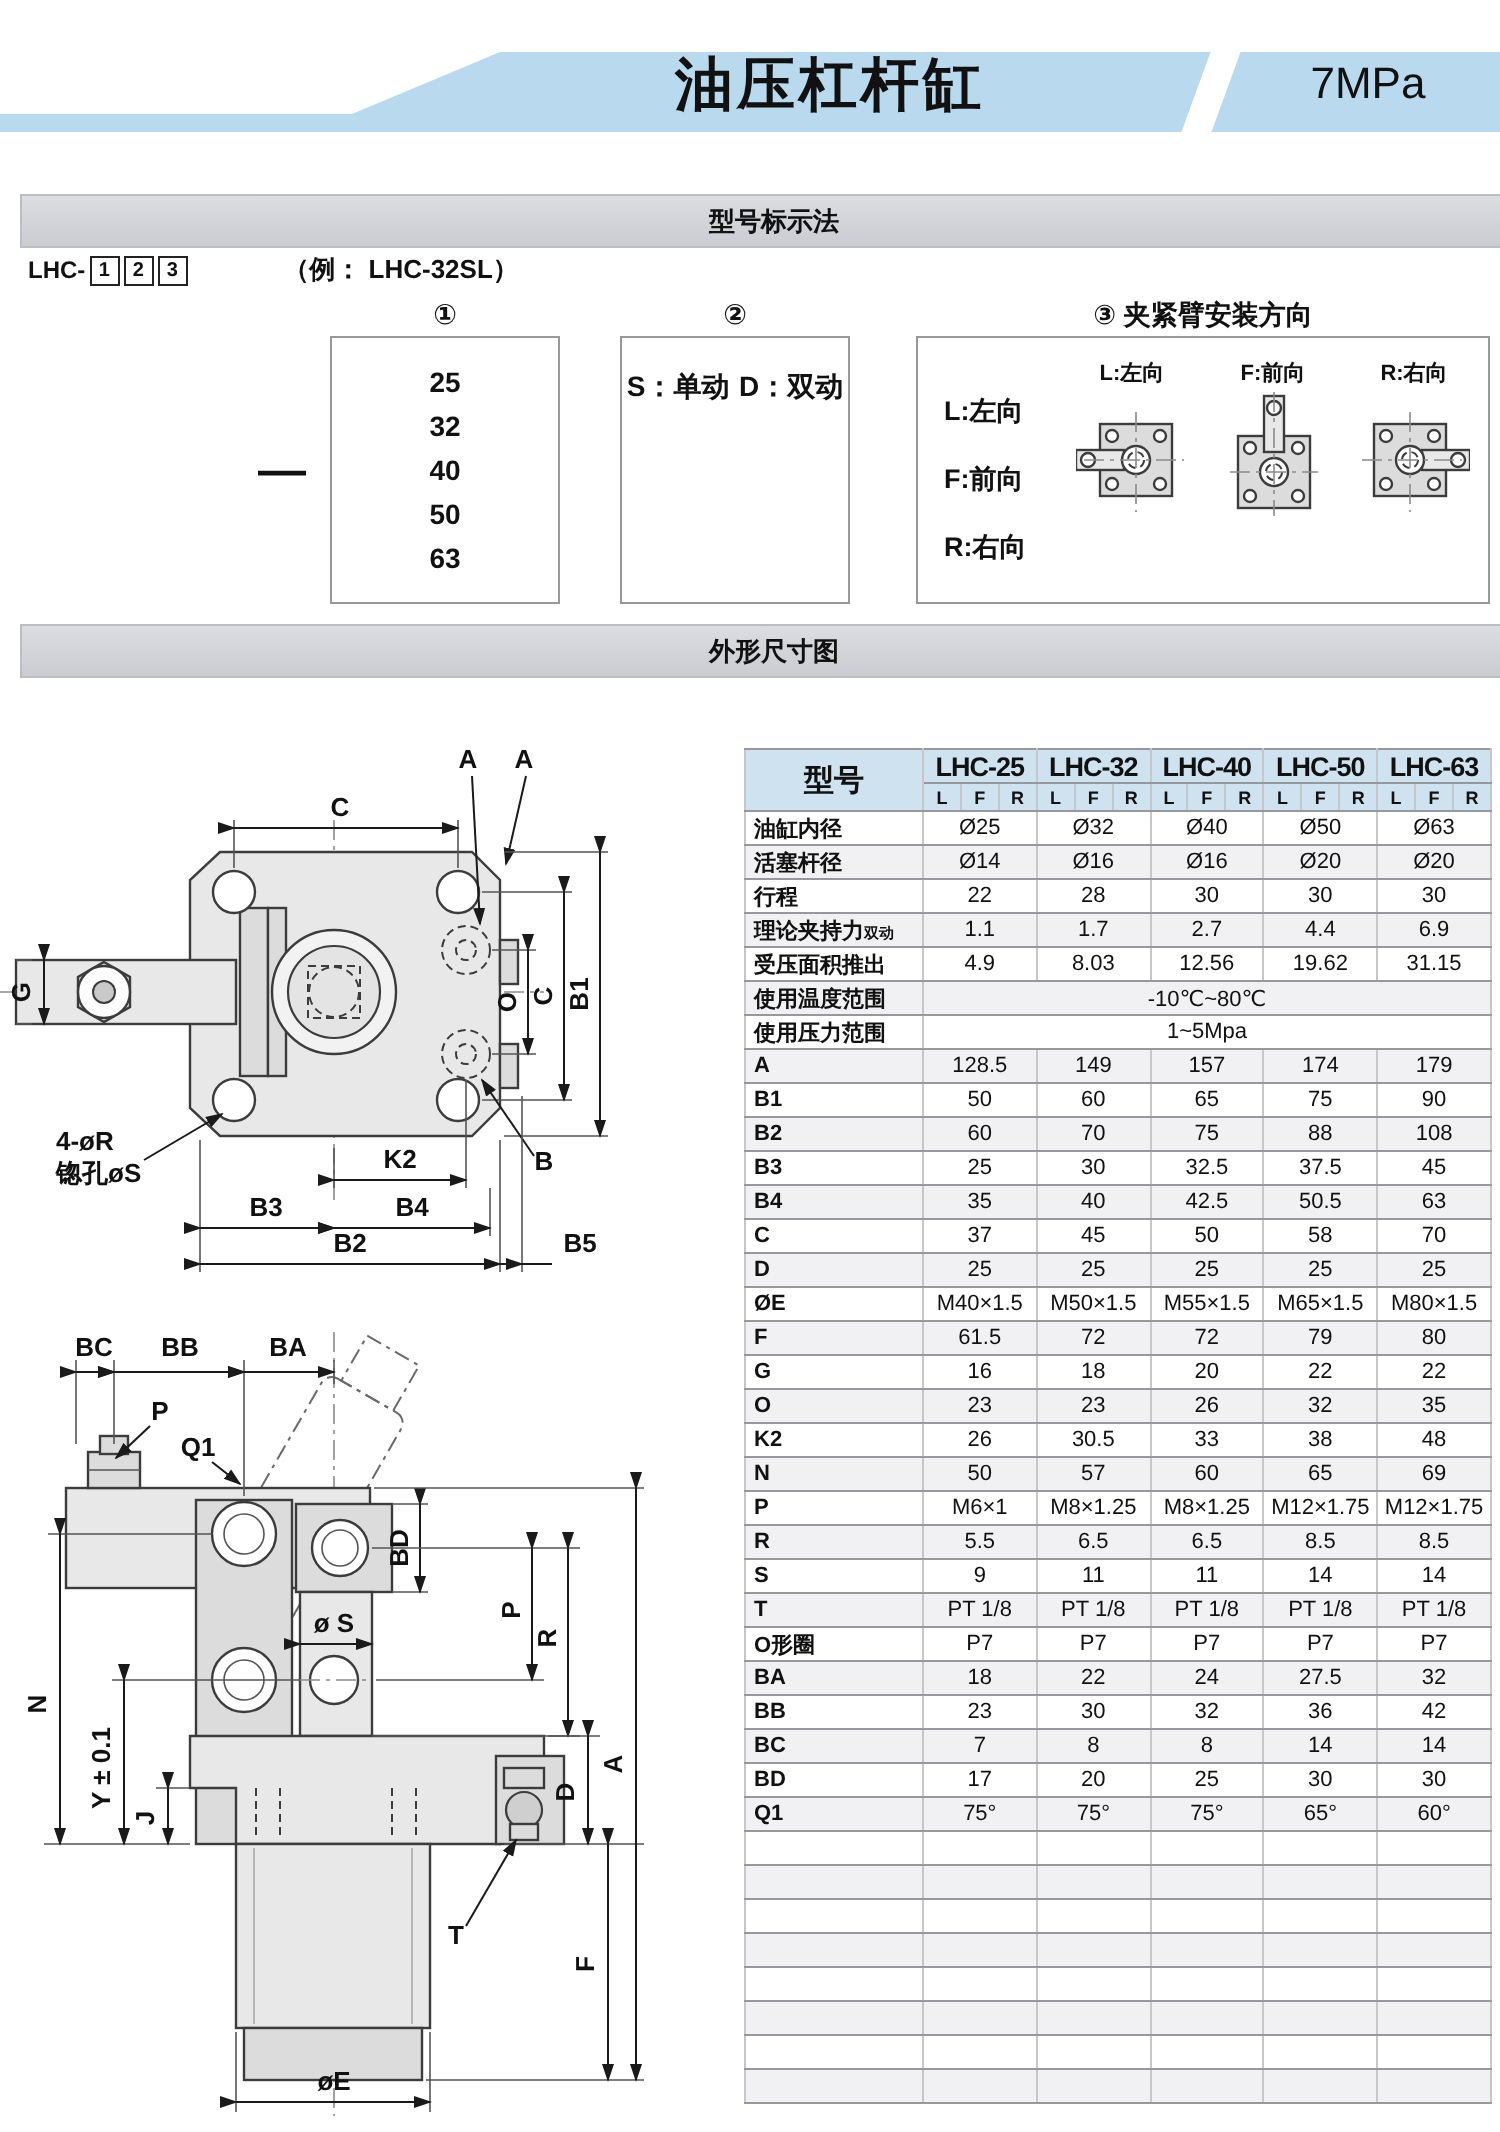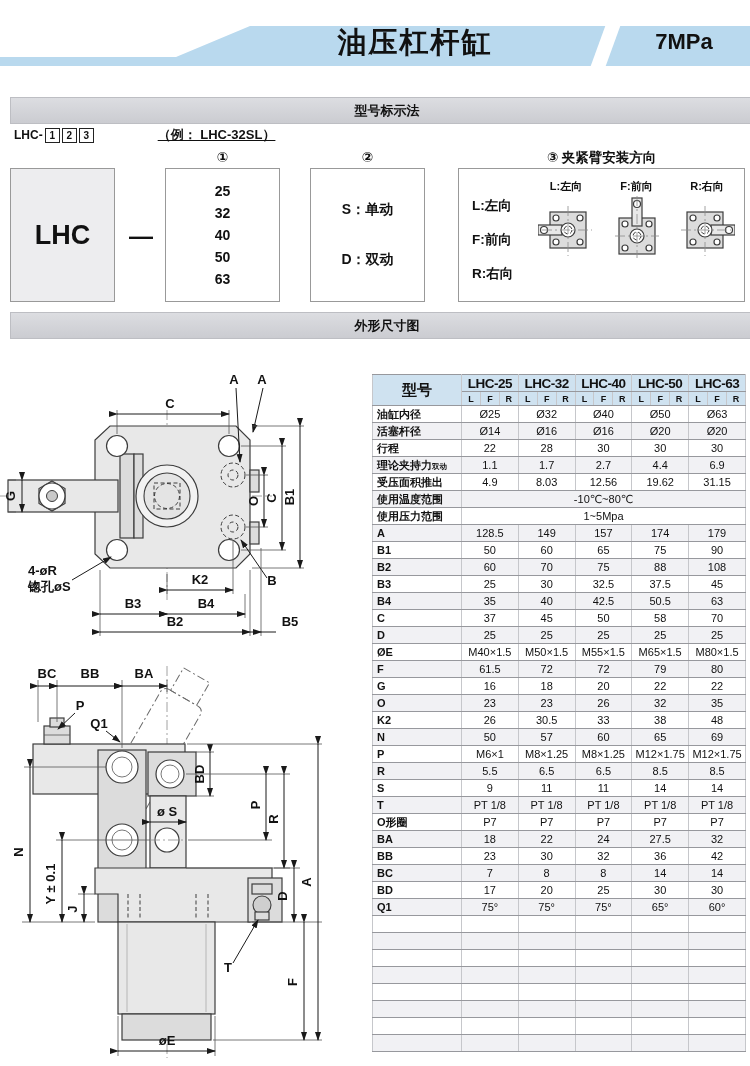--- a/index.html
+++ b/index.html
@@ -8,43 +8,43 @@
 
   
   .banner{position:absolute;top:0;left:0;width:750px;height:70px;}
   .banner-shape{position:absolute;top:0;left:0;width:750px;height:66px;background:#b9d9ee;
     clip-path:polygon(250px 26px,750px 26px,750px 66px,0 66px,0 57px,176px 57px);}
   .banner-divider{position:absolute;left:598px;top:24px;width:15px;height:44px;background:#fff;
     transform:skewX(-20deg);}
   .banner-title{position:absolute;left:250px;top:23px;width:330px;text-align:center;
     font-size:29px;font-weight:bold;letter-spacing:2px;}
   .banner-pressure{position:absolute;left:628px;top:29px;width:112px;text-align:center;
-    font-size:22px;font-weight:bold;}
+    font-size:22px;font-weight:normal;}
 
   
   .section-bar{position:absolute;left:10px;right:10px;height:25px;line-height:25px;
     background:linear-gradient(#dcdde1,#cbccd1);border:1px solid #bdbec3;
     text-align:center;font-size:13px;font-weight:bold;}
   .bar1{top:97px;} .bar2{top:312px;}
 
   
   .code-row{position:absolute;top:126px;left:14px;display:flex;align-items:center;}
   .code-prefix{font-size:12px;font-weight:bold;}
   .digit-box{display:inline-block;width:13px;height:13px;line-height:13px;border:1.5px solid #222;
     font-size:10px;font-weight:bold;text-align:center;margin-left:2px;}
-  .code-example{margin-left:64px;font-size:13px;font-weight:bold;text-decoration:underline;}
+  .code-example{margin-left:48px;font-size:13px;font-weight:bold;}
   .col-label{position:absolute;top:149px;text-align:center;font-size:14px;font-weight:bold;}
   .lab1{left:165px;width:115px;} .lab2{left:310px;width:115px;} .lab3{left:458px;width:287px;font-size:13.5px;}
   .mbox{position:absolute;top:168px;height:134px;border:1px solid #999;background:#fff;box-sizing:border-box;}
   .box-lhc{left:10px;width:105px;background:#ededef;display:flex;align-items:center;justify-content:center;
     font-size:27px;font-weight:bold;}
   .box-dash{position:absolute;top:222px;left:118px;width:46px;text-align:center;font-size:24px;font-weight:bold;}
   .box1{left:165px;width:115px;}
   .box1 .opts{padding-top:11px;text-align:center;font-size:14px;font-weight:bold;line-height:22px;}
-  .box2{left:310px;width:115px;display:flex;flex-direction:column;justify-content:space-around;
+  .box2{left:310px;width:115px;display:flex;justify-content:space-around;
     padding:16px 0;font-size:14px;font-weight:bold;text-align:center;}
   .box3{left:458px;width:287px;}
   .box3-legend{position:absolute;left:13px;top:20px;font-size:13.5px;font-weight:bold;line-height:34px;}
   .box3-diagrams{position:absolute;left:76px;top:10px;right:6px;display:flex;justify-content:space-between;}
   .diag-cell{width:62px;text-align:center;}
   .diag-label{font-size:11px;font-weight:bold;margin-bottom:2px;}
 
   
   svg text{font-family:"Liberation Sans","DejaVu Sans",sans-serif;font-size:13px;font-weight:bold;fill:#111;}
   .part{fill:#e8e8e8;stroke:#3c3c3c;stroke-width:1.2;}
@@ -91,21 +91,20 @@
     <span class="digit-box">1</span>
     <span class="digit-box">2</span>
     <span class="digit-box">3</span>
     <span class="code-example">（例：  LHC-32SL）</span>
   </div>
 
   <div class="col-label lab1">①</div>
   <div class="col-label lab2">②</div>
   <div class="col-label lab3">③ 夹紧臂安装方向</div>
 
-  <div class="mbox box-lhc">LHC</div>
   <div class="box-dash">—</div>
 
   <div class="mbox box1">
     <div class="opts">
       <div>25</div>
       <div>32</div>
       <div>40</div>
       <div>50</div>
       <div>63</div>
     </div>

